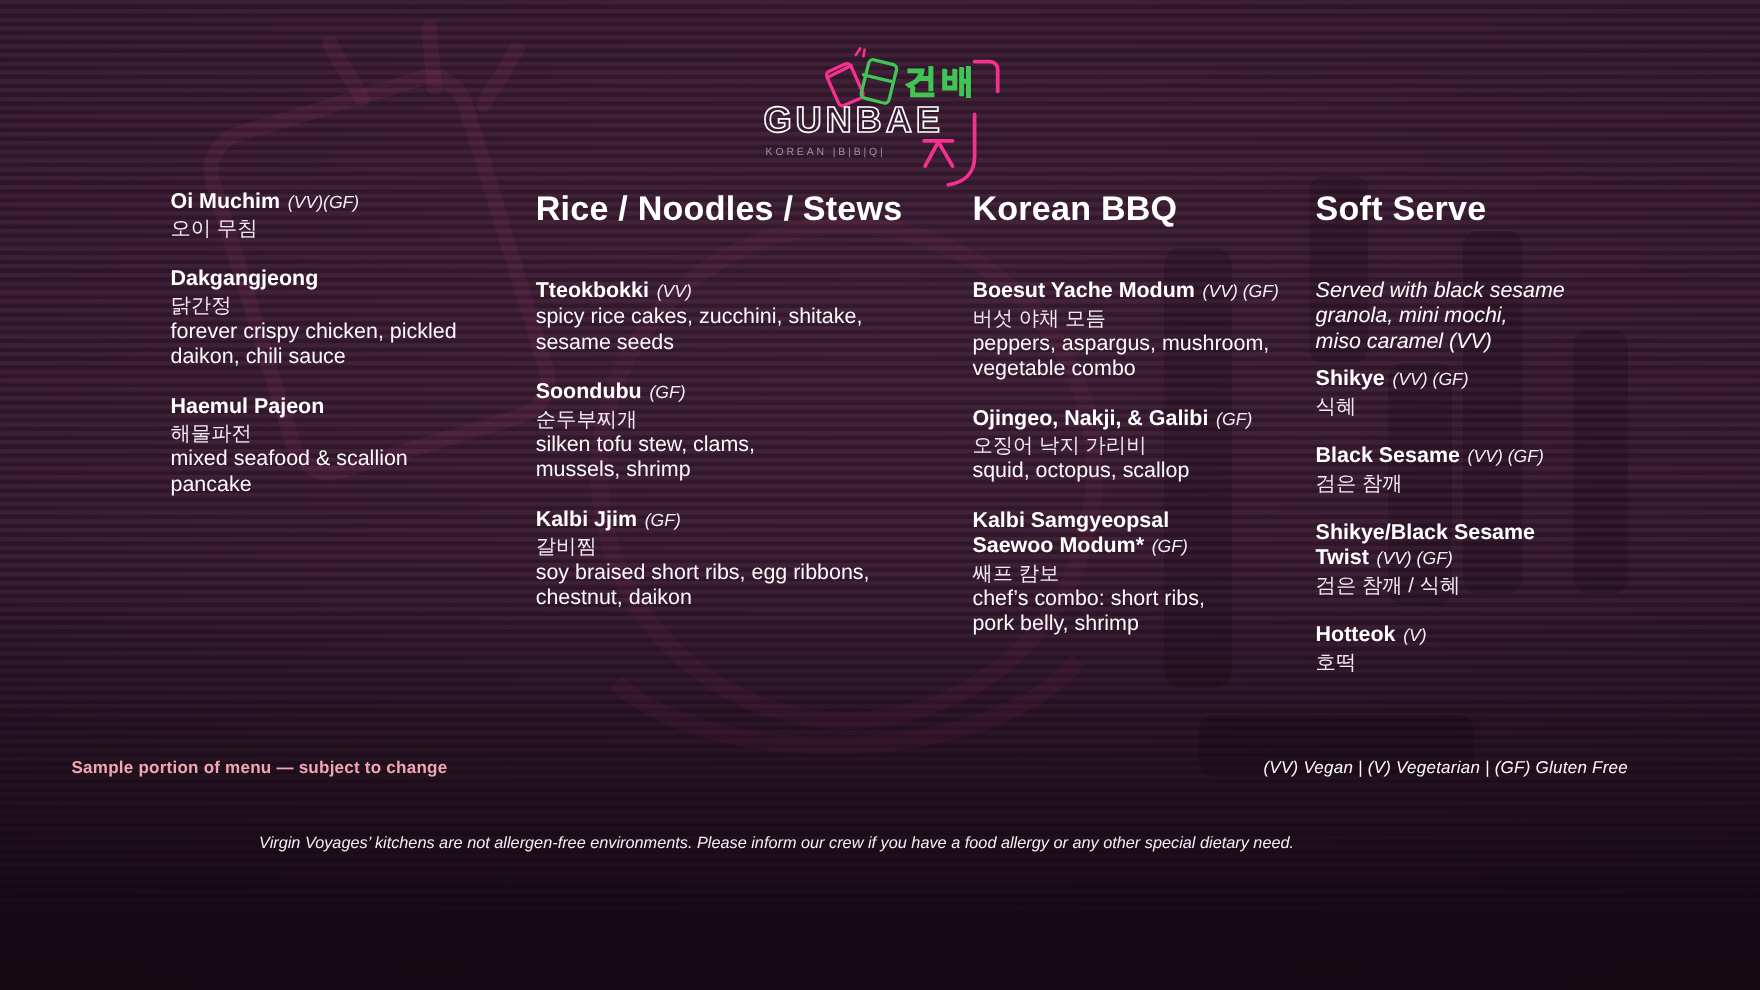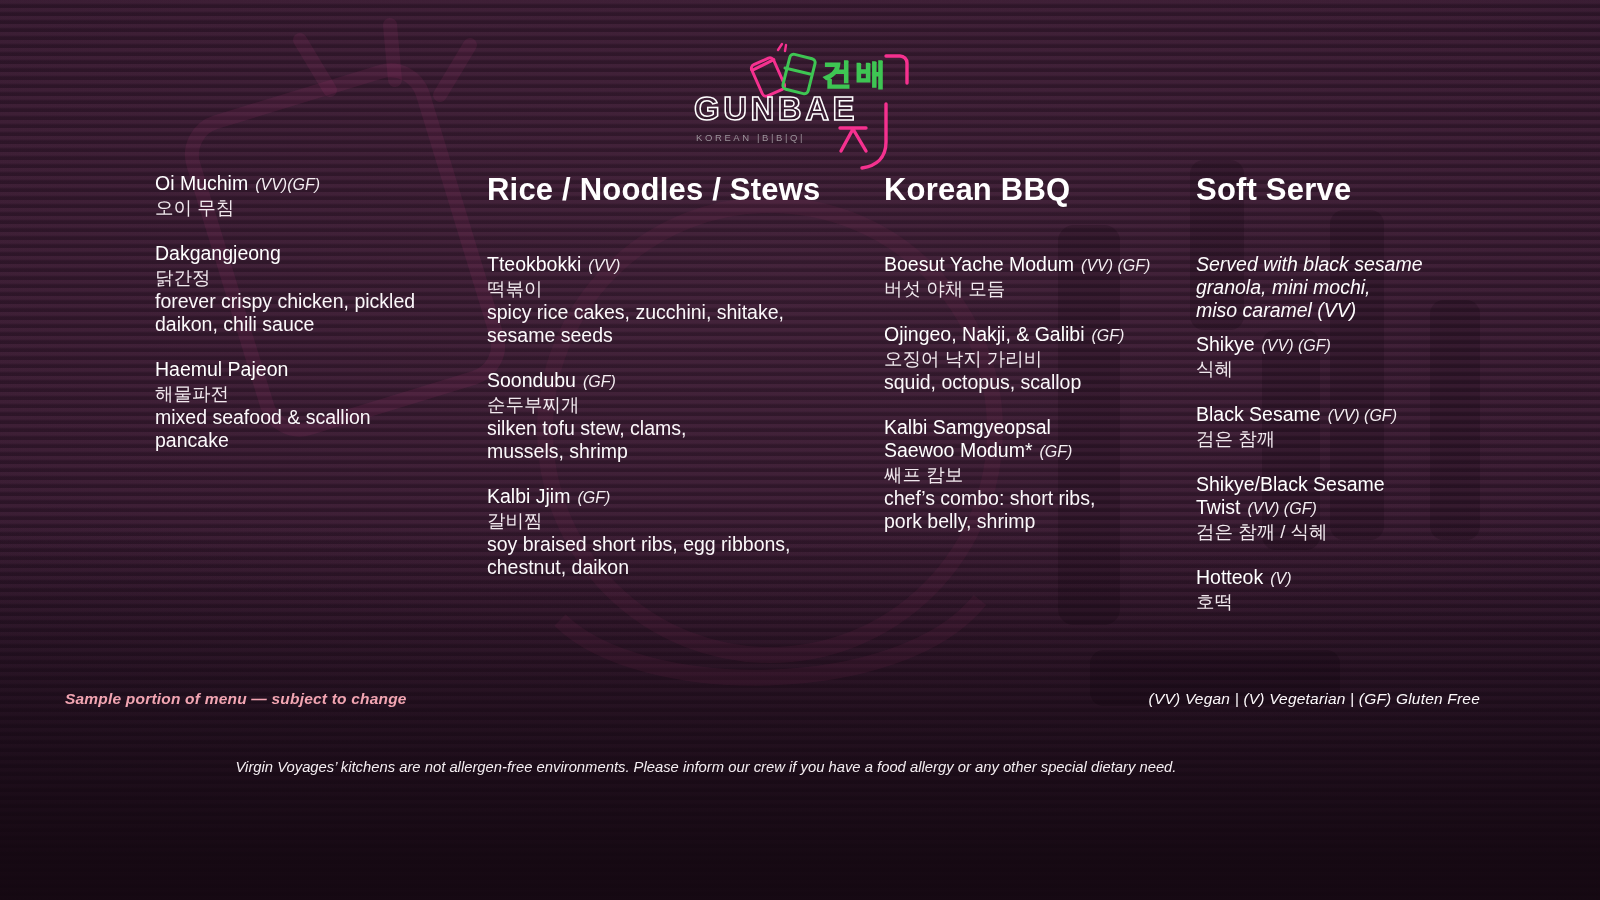--- a/index.html
+++ b/index.html
@@ -24,28 +24,28 @@
     display:grid;grid-template-columns:332px 397px 312px 1fr;
   }
   .col-title{
     font-size:31px;font-weight:bold;letter-spacing:0.2px;
     margin:0 0 45px 0;color:#ffffff;
   }
   .intro{
     font-style:italic;font-size:19.5px;line-height:23px;margin:0 0 11px 0;color:#fdfbfc;
   }
   .item{margin:0 0 22px 0;font-size:19.5px;line-height:23px;}
-  .item-name{font-weight:normal;color:#ffffff;text-align:center;}
+  .item-name{font-weight:bold;color:#ffffff;text-align:center;}
   .item-tags{font-style:italic;font-size:16px;margin-left:7px;color:#f4eef2;}
   .item-korean{color:#f1e9ee;font-size:18.5px;line-height:24px;}
   .item-desc{color:#fbf8fa;}
   
   .note{
     position:absolute;left:65px;top:690px;
-    font-size:15.5px;font-weight:bold;font-style:italic;color:#f2a5b2;letter-spacing:0.2px;
+    font-size:15.5px;font-weight:bold;color:#f2a5b2;letter-spacing:0.2px;
   }
   .legend{
     position:absolute;right:120px;top:690px;
     font-size:15.5px;font-style:italic;color:#fdf9fb;letter-spacing:0.2px;
   }
   .disclaimer{
     position:absolute;left:0;top:759px;width:1412px;text-align:center;
     font-size:14.8px;font-style:italic;line-height:17.5px;color:#f5eef2;
   }
 </style>
@@ -116,21 +116,20 @@
       <div class="item-korean">해물파전</div>
       <div class="item-desc pre">mixed seafood &amp; scallion
 pancake</div>
     </div>
   </div>
 
   <div class="col">
     <h2 class="col-title">Rice / Noodles / Stews</h2>
     <div class="item">
       <div><span class="item-name pre">Tteokbokki</span><span class="item-tags">(VV)</span></div>
-      <div class="item-korean">떡볶이</div>
       <div class="item-desc pre">spicy rice cakes, zucchini, shitake,
 sesame seeds</div>
     </div>
     <div class="item">
       <div><span class="item-name pre">Soondubu</span><span class="item-tags">(GF)</span></div>
       <div class="item-korean">순두부찌개</div>
       <div class="item-desc pre">silken tofu stew, clams,
 mussels, shrimp</div>
     </div>
     <div class="item">
@@ -139,20 +138,22 @@
       <div class="item-desc pre">soy braised short ribs, egg ribbons,
 chestnut, daikon</div>
     </div>
   </div>
 
   <div class="col">
     <h2 class="col-title">Korean BBQ</h2>
     <div class="item">
       <div><span class="item-name pre">Boesut Yache Modum</span><span class="item-tags">(VV) (GF)</span></div>
       <div class="item-korean">버섯 야채 모듬</div>
+      <div class="item-desc pre">peppers, aspargus, mushroom,
+vegetable combo</div>
     </div>
     <div class="item">
       <div><span class="item-name pre">Ojingeo, Nakji, &amp; Galibi</span><span class="item-tags">(GF)</span></div>
       <div class="item-korean">오징어 낙지 가리비</div>
       <div class="item-desc pre">squid, octopus, scallop</div>
     </div>
     <div class="item">
       <div><span class="item-name pre">Kalbi Samgyeopsal
 Saewoo Modum*</span><span class="item-tags">(GF)</span></div>
       <div class="item-korean">쌔프 캄보</div>

